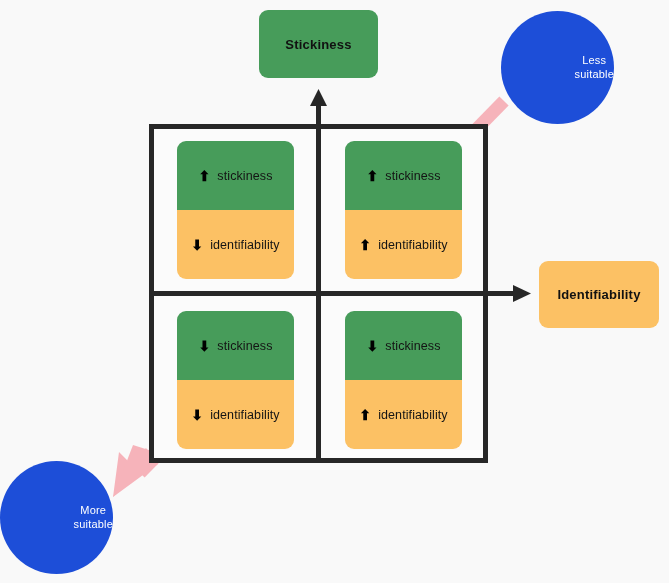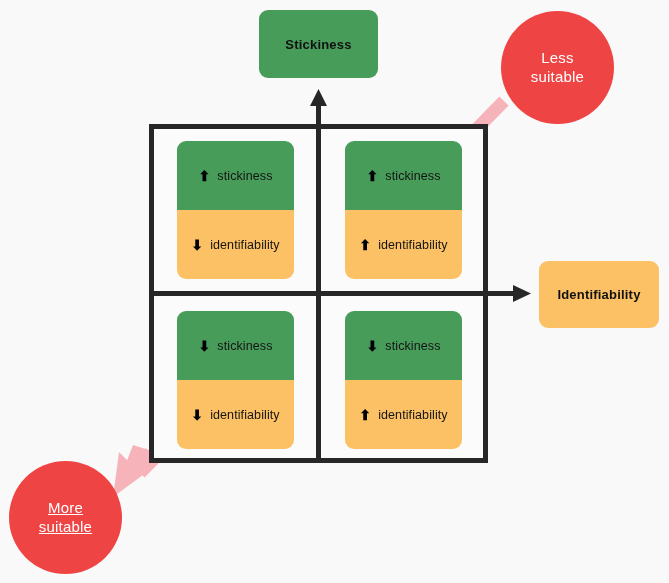--- a/index.html
+++ b/index.html
@@ -124,42 +124,41 @@
     top: 261px;
     width: 120px;
     height: 67px;
     background: #fcc164;
   }
 
   
   .bubble {
     position: absolute;
     border-radius: 50%;
-    background: #ef4444;
+    background: #1d4ed8;
     display: flex;
     align-items: center;
-    justify-content: center;
+    justify-content: flex-end;
     text-align: center;
     color: #ffffff;
-    font-size: 15px;
+    font-size: 11px;
     line-height: 1.25;
     letter-spacing: 0.2px;
   }
   .bubble-less {
     left: 501px;
     top: 11px;
     width: 113px;
     height: 113px;
   }
   .bubble-more {
-    left: 9px;
+    left: 0;
     top: 461px;
     width: 113px;
     height: 113px;
-    text-decoration: underline;
   }
   .bubble span { display: block; }
 </style>
 </head>
 <body>
 
 <div id="canvas">
 
   <svg class="axis-svg" viewBox="0 0 669 583" xmlns="http://www.w3.org/2000/svg">
     <g opacity="0.45">

